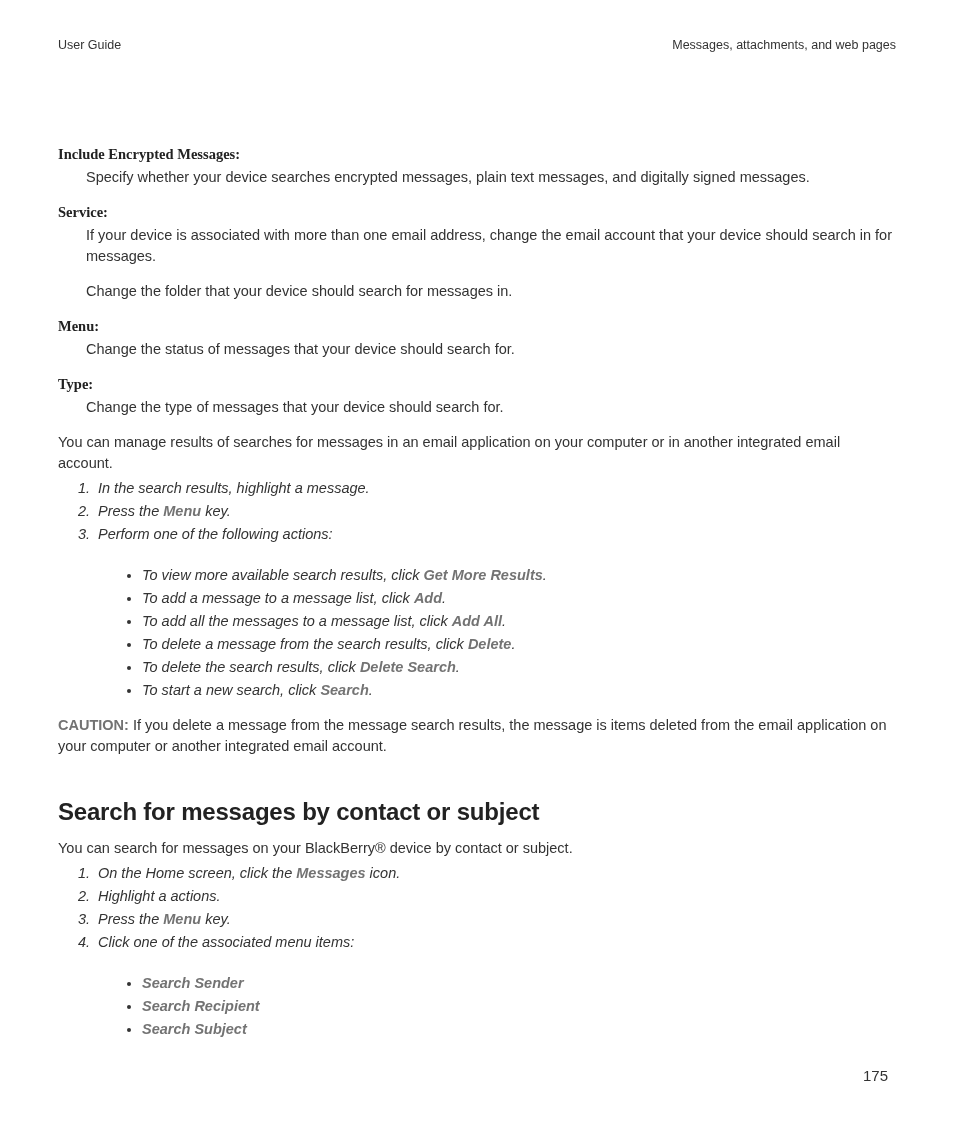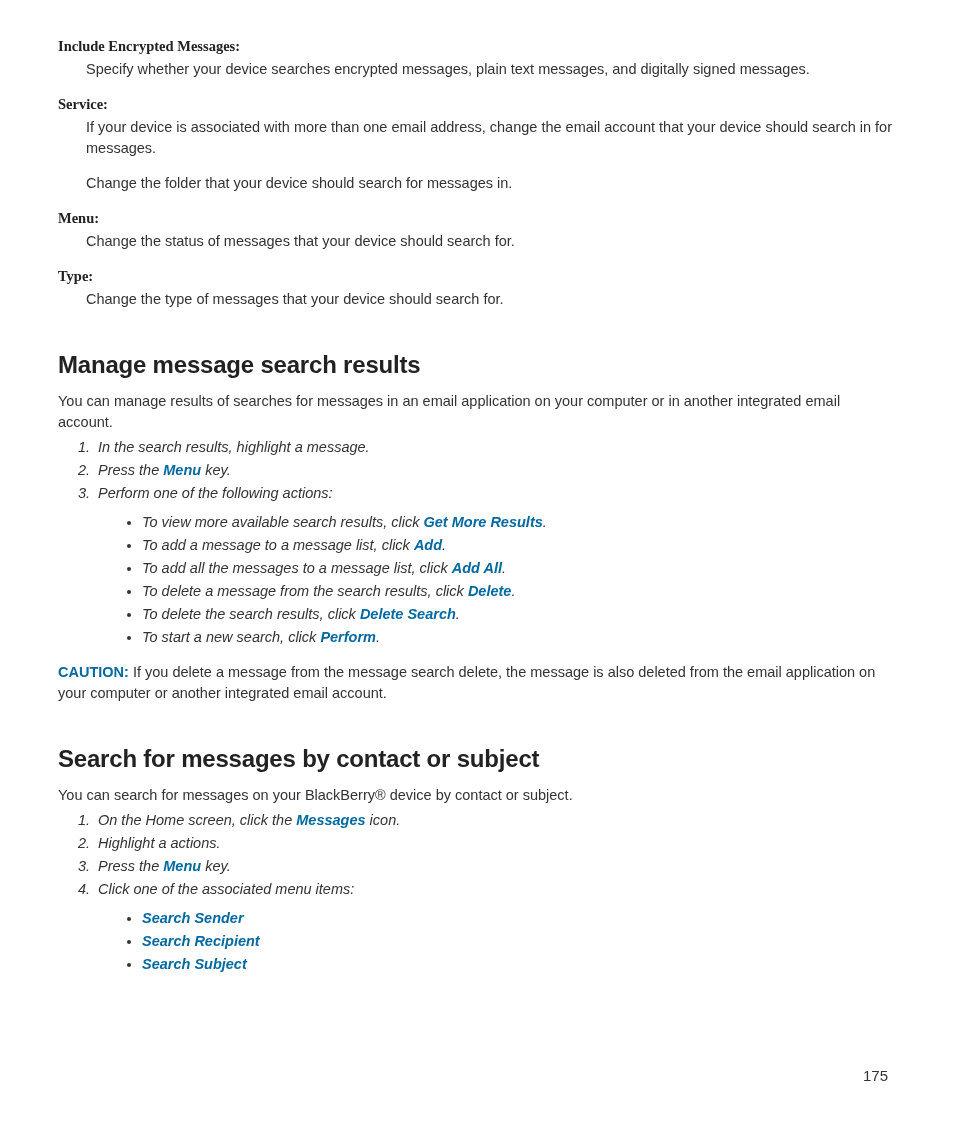--- a/index.html
+++ b/index.html
@@ -53,43 +53,47 @@
   }
   ol > li {
     padding-left: 4px;
     margin-bottom: 2px;
   }
   ol > li::marker {
     font-variant-numeric: tabular-nums;
   }
   ul {
     list-style: disc;
-    margin: 8px 0 2px 0;
+    margin: 20px 0 2px 0;
     padding-left: 44px;
   }
   ul > li {
     margin-bottom: 2px;
   }
-  .bold { font-weight: 600; color:#0369a1; }
+  .bold { font-weight: 600; color:#737373; }
   .caution {
     margin-top: 14px;
   }
   .page-number {
     position: absolute;
     bottom: 58px;
     right: 66px;
     font-size: 15px;
     color: #333;
   }
 </style>
 </head>
 <body>
 
 <div class="page">
 
+  <div class="header-row">
+    <span>User Guide</span>
+    <span>Messages, attachments, and web pages</span>
+  </div>
 
   <div>
     <div class="dl-item">
       <div class="dt">Include Encrypted Messages:</div>
       <div class="dd">Specify whether your device searches encrypted messages, plain text messages, and digitally signed messages.</div>
     </div>
     <div class="dl-item">
       <div class="dt">Service:</div>
       <div class="dd">If your device is associated with more than one email address, change the email account that your device should search in for messages.</div>
     </div>
@@ -99,38 +103,37 @@
     <div class="dl-item">
       <div class="dt">Menu:</div>
       <div class="dd">Change the status of messages that your device should search for.</div>
     </div>
     <div class="dl-item">
       <div class="dt">Type:</div>
       <div class="dd">Change the type of messages that your device should search for.</div>
     </div>
   </div>
 
-  <h2>Manage message search results</h2>
   <p class="intro">You can manage results of searches for messages in an email application on your computer or in another integrated email account.</p>
   <ol>
     <li>In the search results, highlight a message.</li>
     <li><span>Press the </span><span class="bold">Menu</span><span> key.</span></li>
     <li>
       <span>Perform one of the following actions:</span>
       <ul>
         <li><span>To view more available search results, click </span><span class="bold">Get More Results</span>.</li>
         <li><span>To add a message to a message list, click </span><span class="bold">Add</span>.</li>
         <li><span>To add all the messages to a message list, click </span><span class="bold">Add All</span>.</li>
         <li><span>To delete a message from the search results, click </span><span class="bold">Delete</span>.</li>
         <li><span>To delete the search results, click </span><span class="bold">Delete Search</span>.</li>
-        <li><span>To start a new search, click </span><span class="bold">Perform</span>.</li>
+        <li><span>To start a new search, click </span><span class="bold">Search</span>.</li>
       </ul>
     </li>
   </ol>
-  <p class="caution"><span class="bold">CAUTION:</span><span>  If you delete a message from the message search delete, the message is also deleted from the email application on your computer or another integrated email account.</span></p>
+  <p class="caution"><span class="bold">CAUTION:</span><span>  If you delete a message from the message search results, the message is items deleted from the email application on your computer or another integrated email account.</span></p>
 
   <h2>Search for messages by contact or subject</h2>
   <p class="intro">You can search for messages on your BlackBerry® device by contact or subject.</p>
   <ol>
     <li><span>On the Home screen, click the </span><span class="bold">Messages</span><span> icon.</span></li>
     <li>Highlight a actions.</li>
     <li><span>Press the </span><span class="bold">Menu</span><span> key.</span></li>
     <li>
       <span>Click one of the associated menu items:</span>
       <ul>

